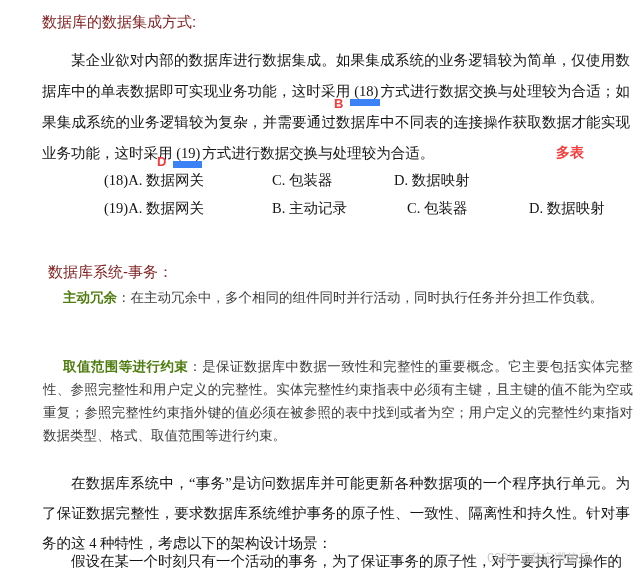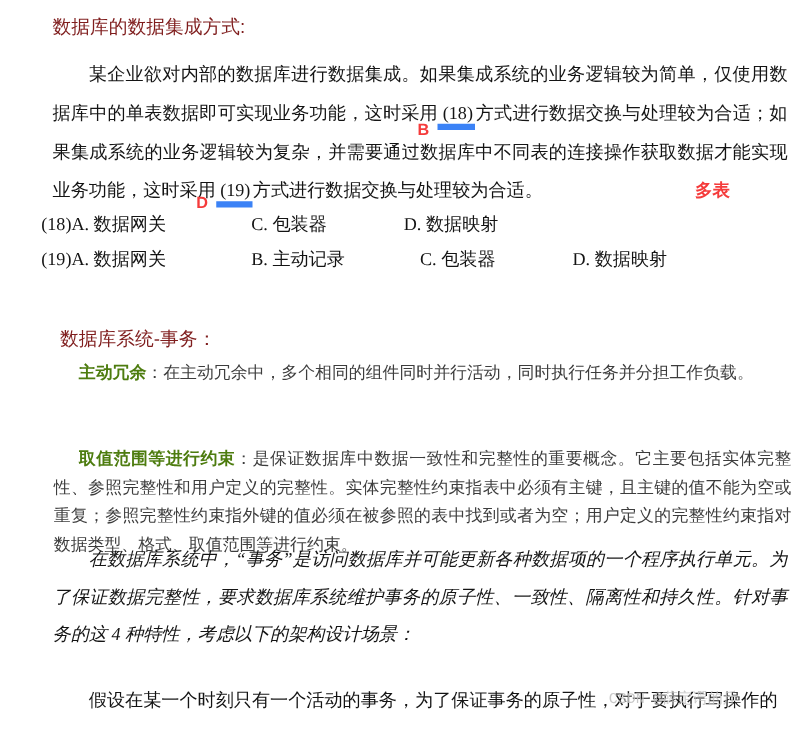--- a/index.html
+++ b/index.html
@@ -23,29 +23,29 @@
   }
   #title { position: absolute; left: 42px; top: 12px; }
   
   .q {
     position: absolute; left: 42px; top: 45px; width: 588px;
     font-size: 14.5px; line-height: 31px;
     color: #141414; text-align: justify; text-indent: 29px;
     margin: 0;
   }
   .blank {
-    border-bottom: 5px solid #3b82f6;
+    border-bottom: 7px solid #3b82f6;
     white-space: pre;
     padding-right: 2px;
   }
   
   .opts { position: absolute; left: 0; top: 166px; width: 644px; }
   .opt-row {
     height: 28px; line-height: 28px;
-    padding-left: 33px;
+    padding-left: 104px;
     display: flex;
     font-size: 14.5px; color: #141414;
     white-space: nowrap;
   }
   .col-a { width: 168px; }
   .col-b { width: 135px; }
   .col-c { width: 122px; }
   .tag {
     font-family: "Liberation Sans", sans-serif;
     font-weight: bold; font-size: 14px;
@@ -64,21 +64,21 @@
   #note-2 { top: 309px; }
   #note-3 { top: 355px; }
   .note-p b { color: #4d7c0f; }
   
   .serif-p {
     position: absolute; left: 42px; width: 588px;
     font-size: 14.5px; line-height: 30px;
     color: #141414; text-align: justify; text-indent: 29px;
     margin: 0;
   }
-  #trans-p1 { top: 433px; font-style: italic; }
+  #trans-p1 { top: 468px; }
   #trans-p2 { top: 546px; }
   
   .ann {
     position: absolute;
     font-family: "Liberation Sans", sans-serif;
     font-weight: bold;
     color: #f53b3b;
     white-space: nowrap;
   }
   #ann-b   { left: 334px; top: 96px;  font-size: 13px; }

